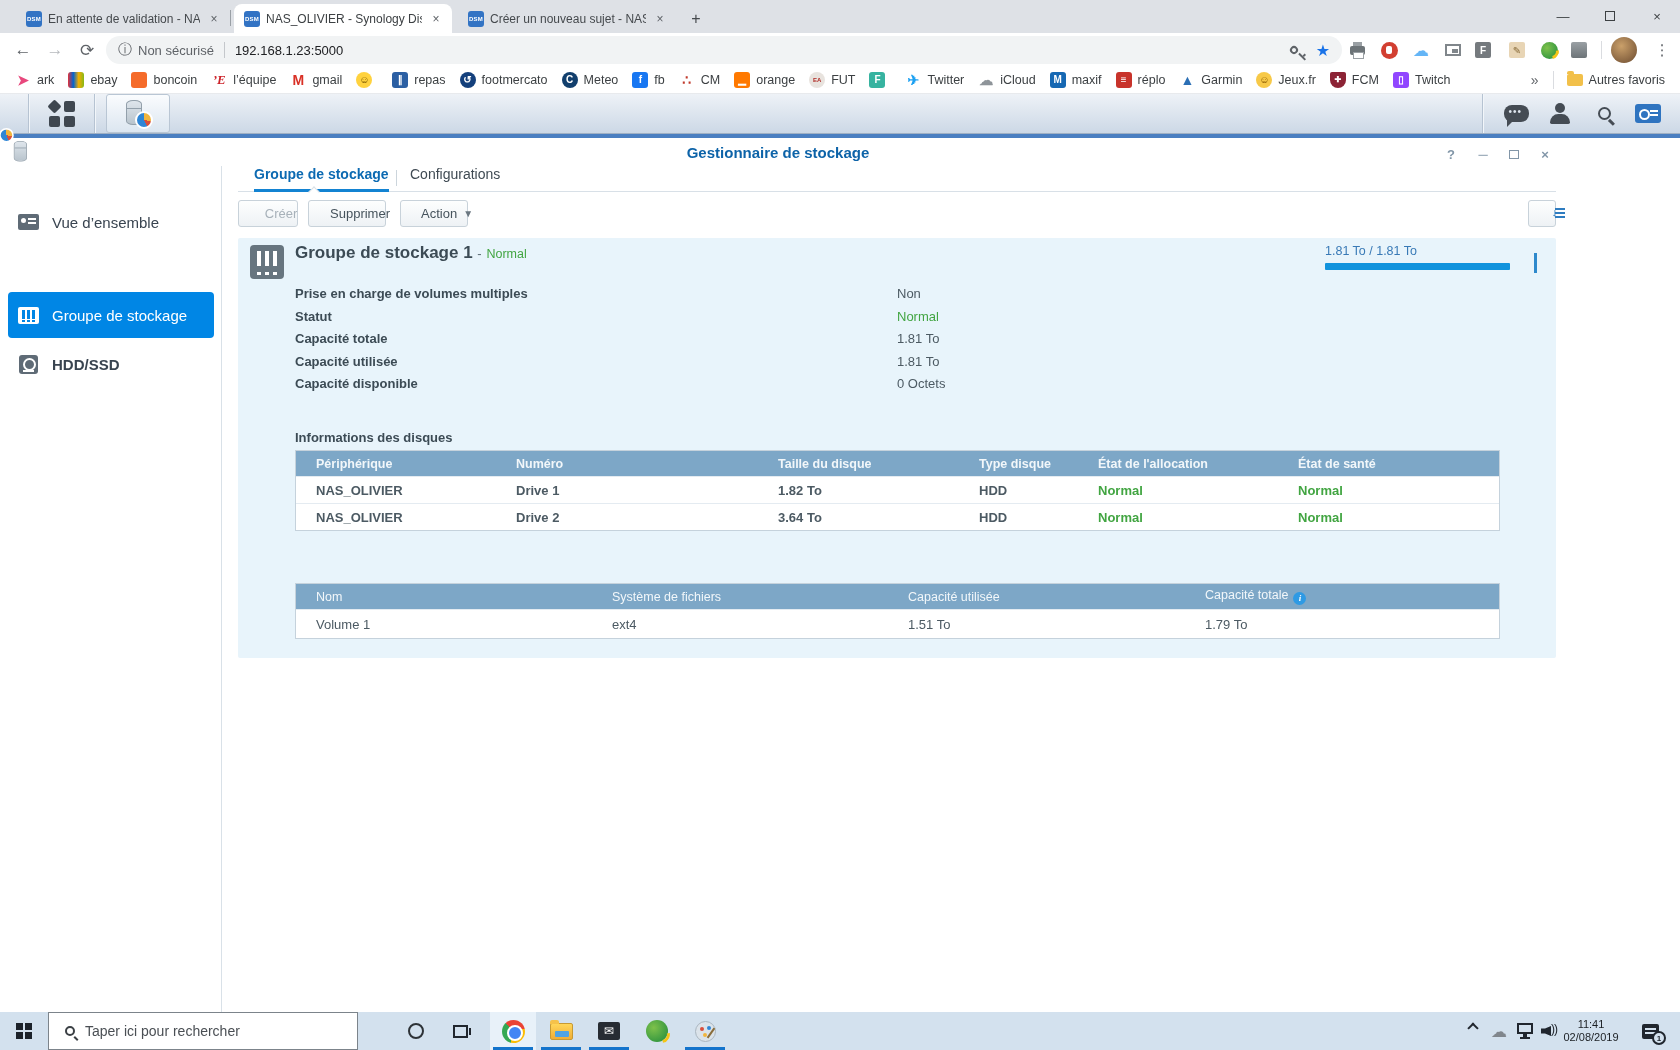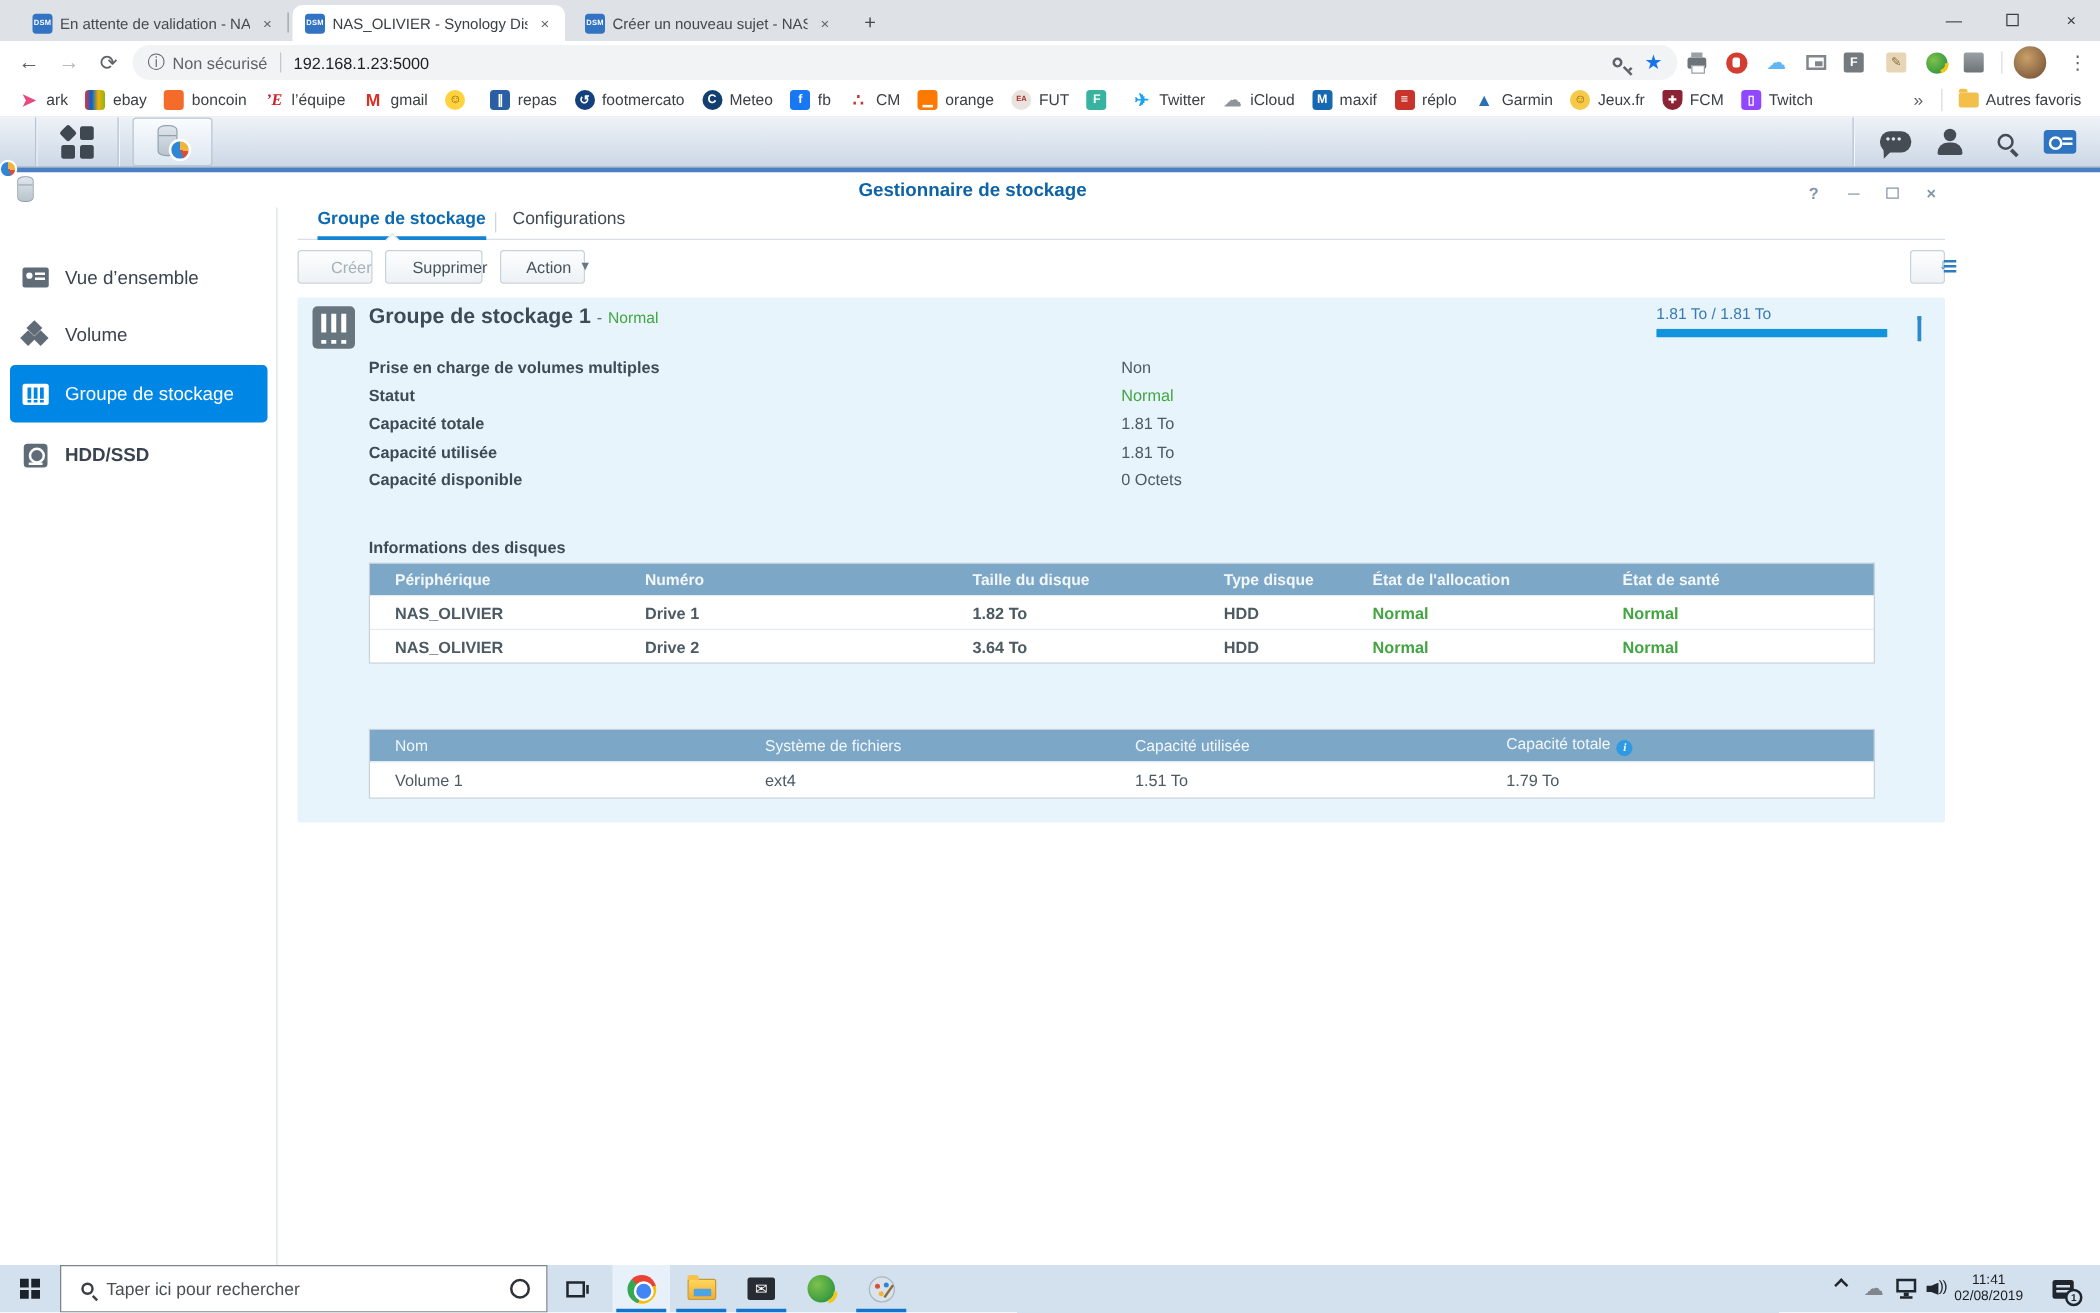--- a/index.html
+++ b/index.html
@@ -187,21 +187,21 @@
   .row29 { height:29px; }
   .info-ico { display:inline-flex; width:13px; height:13px; border-radius:50%; background:#2e9ae4; color:#fff;
               font-size:9px; font-style:italic; font-weight:bold; align-items:center; justify-content:center;
               margin-left:5px; vertical-align:-2px; font-family:"Liberation Serif", serif; }
 
   
   .taskbar { position:absolute; left:0; top:1012px; width:1680px; height:38px; background:#d3e1ee; }
   .tb-item { position:absolute; top:0; height:38px; display:flex; align-items:center; justify-content:center; }
   .start-ico { display:grid; grid-template-columns:7px 7px; gap:1.5px; }
   .start-ico span { width:7px; height:7px; background:#1c222a; }
-  .tb-search { position:absolute; left:48px; top:0; width:390px; height:38px; background:#fff; border:1px solid #7c848b;
+  .tb-search { position:absolute; left:48px; top:0; width:310px; height:38px; background:#fff; border:1px solid #7c848b;
                display:flex; align-items:center; padding:0 10px; }
   .lens-sm { position:relative; width:10px; height:10px; border:2px solid #3a3f44; border-radius:50%; margin:0 10px 0 6px; }
   .lens-sm::after { content:""; position:absolute; width:2px; height:5px; background:#3a3f44; left:8px; top:8px; transform:rotate(-45deg); }
   .tb-search input { border:none; outline:none; font-size:14px; color:#3a3f44; font-family:"Liberation Sans", sans-serif; width:260px; background:transparent; }
   .tb-search input::placeholder { color:#4a4f54; opacity:1; }
   .cortana-ico { width:16px; height:16px; border:2px solid #2d3237; border-radius:50%; }
   .taskview-ico { width:15px; height:13px; border:2px solid #20262e; position:relative; }
   .taskview-ico::before { content:""; position:absolute; right:-5px; top:1px; width:2px; height:7px; background:#20262e; }
   .tb-app { width:46px; }
   .tb-app.active { background:#e8f1f9; }
@@ -454,30 +454,20 @@
       </div>
     <div class="win-ctrl" style="left:1534px;">×</div>
 
     <div class="sidebar">
       <div class="side-item" style="top:34px;">
         <span class="s-ico">
             <span class="ic-overview"></span>
           </span>
         <span>Vue d’ensemble</span>
       </div>
-      <div class="side-item" style="top:80px;">
-        <span class="s-ico">
-            <span class="ic-cubes">
-              <b></b>
-              <b></b>
-              <b></b>
-            </span>
-          </span>
-        <span>Volume</span>
-      </div>
       <div class="side-item sel" style="top:126px;height:46px;">
         <span class="s-ico">
             <span class="ic-pool"></span>
           </span>
         <span>Groupe de stockage</span>
       </div>
       <div class="side-item" style="top:176px;font-weight:bold;">
         <span class="s-ico">
             <span class="ic-hdd"></span>
           </span>

